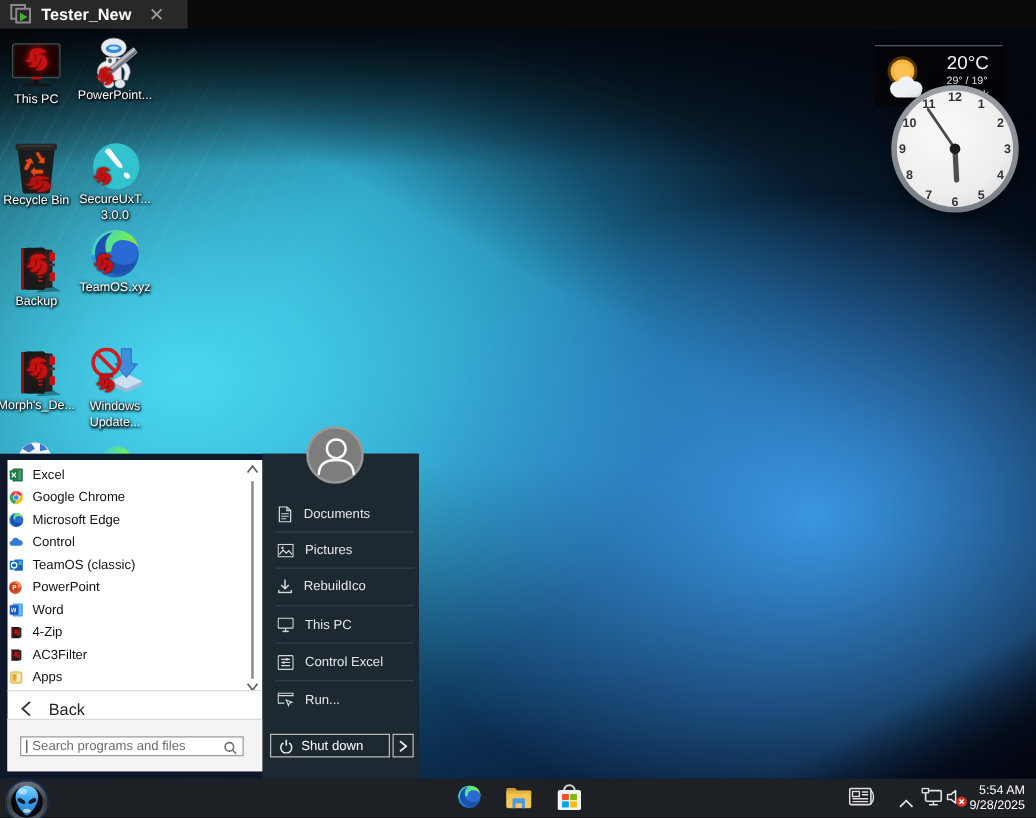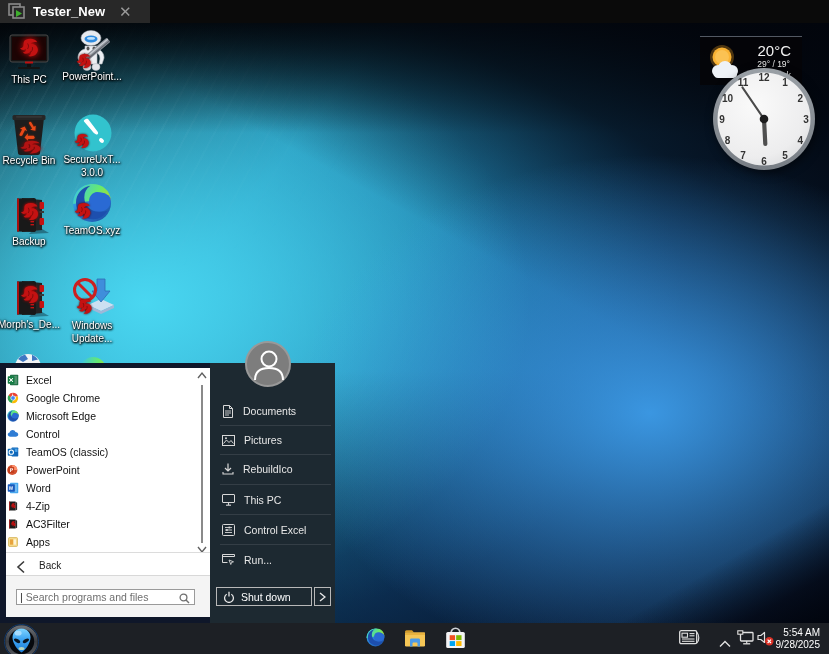--- a/index.html
+++ b/index.html
@@ -369,21 +369,21 @@
           <path d="M2,7 L6,2 L10,7" stroke="#606060" stroke-width="1.4" fill="none"></path>
           <line x1="6" y1="14" x2="6" y2="172" stroke="#8a8a8a" stroke-width="2"></line>
           <path d="M2,176 L6,181 L10,176" stroke="#606060" stroke-width="1.4" fill="none"></path>
         </svg>
       </div>
       <div style="position:absolute;left:0;top:184px;width:204px;height:1px;background:#dcdcdc"></div>
       <div id="backrow">
         <svg style="position:absolute;left:9px;top:4px" width="12" height="14" viewBox="0 0 12 14">
             <path d="M9,1.5 L3,7 L9,12.5" stroke="#3a3a3a" stroke-width="1.6" fill="none"></path>
           </svg>
-        <span style="position:absolute;left:33px;top:4px;font-size:10px;color:#222">Back</span>
+        <span style="position:absolute;left:33px;top:4px;font-size:13px;color:#222">Back</span>
       </div>
       <div style="position:absolute;left:0;top:207px;width:204px;height:42px;background:#f4f4f4;border-top:1px solid #d8d8d8"></div>
       <div id="searchwrap">
         <span style="color:#333;margin-left:3px;font-size:11px;font-weight:100">|</span>
           <span class="ph">Search programs and files</span>
         <svg style="position:absolute;right:4px;top:3px" width="11" height="11" viewBox="0 0 11 11">
             <circle cx="4.5" cy="4.5" r="3.4" fill="none" stroke="#707070" stroke-width="1.3"></circle>
             <line x1="7" y1="7" x2="10" y2="10" stroke="#707070" stroke-width="1.4"></line>
           </svg>
       </div>

